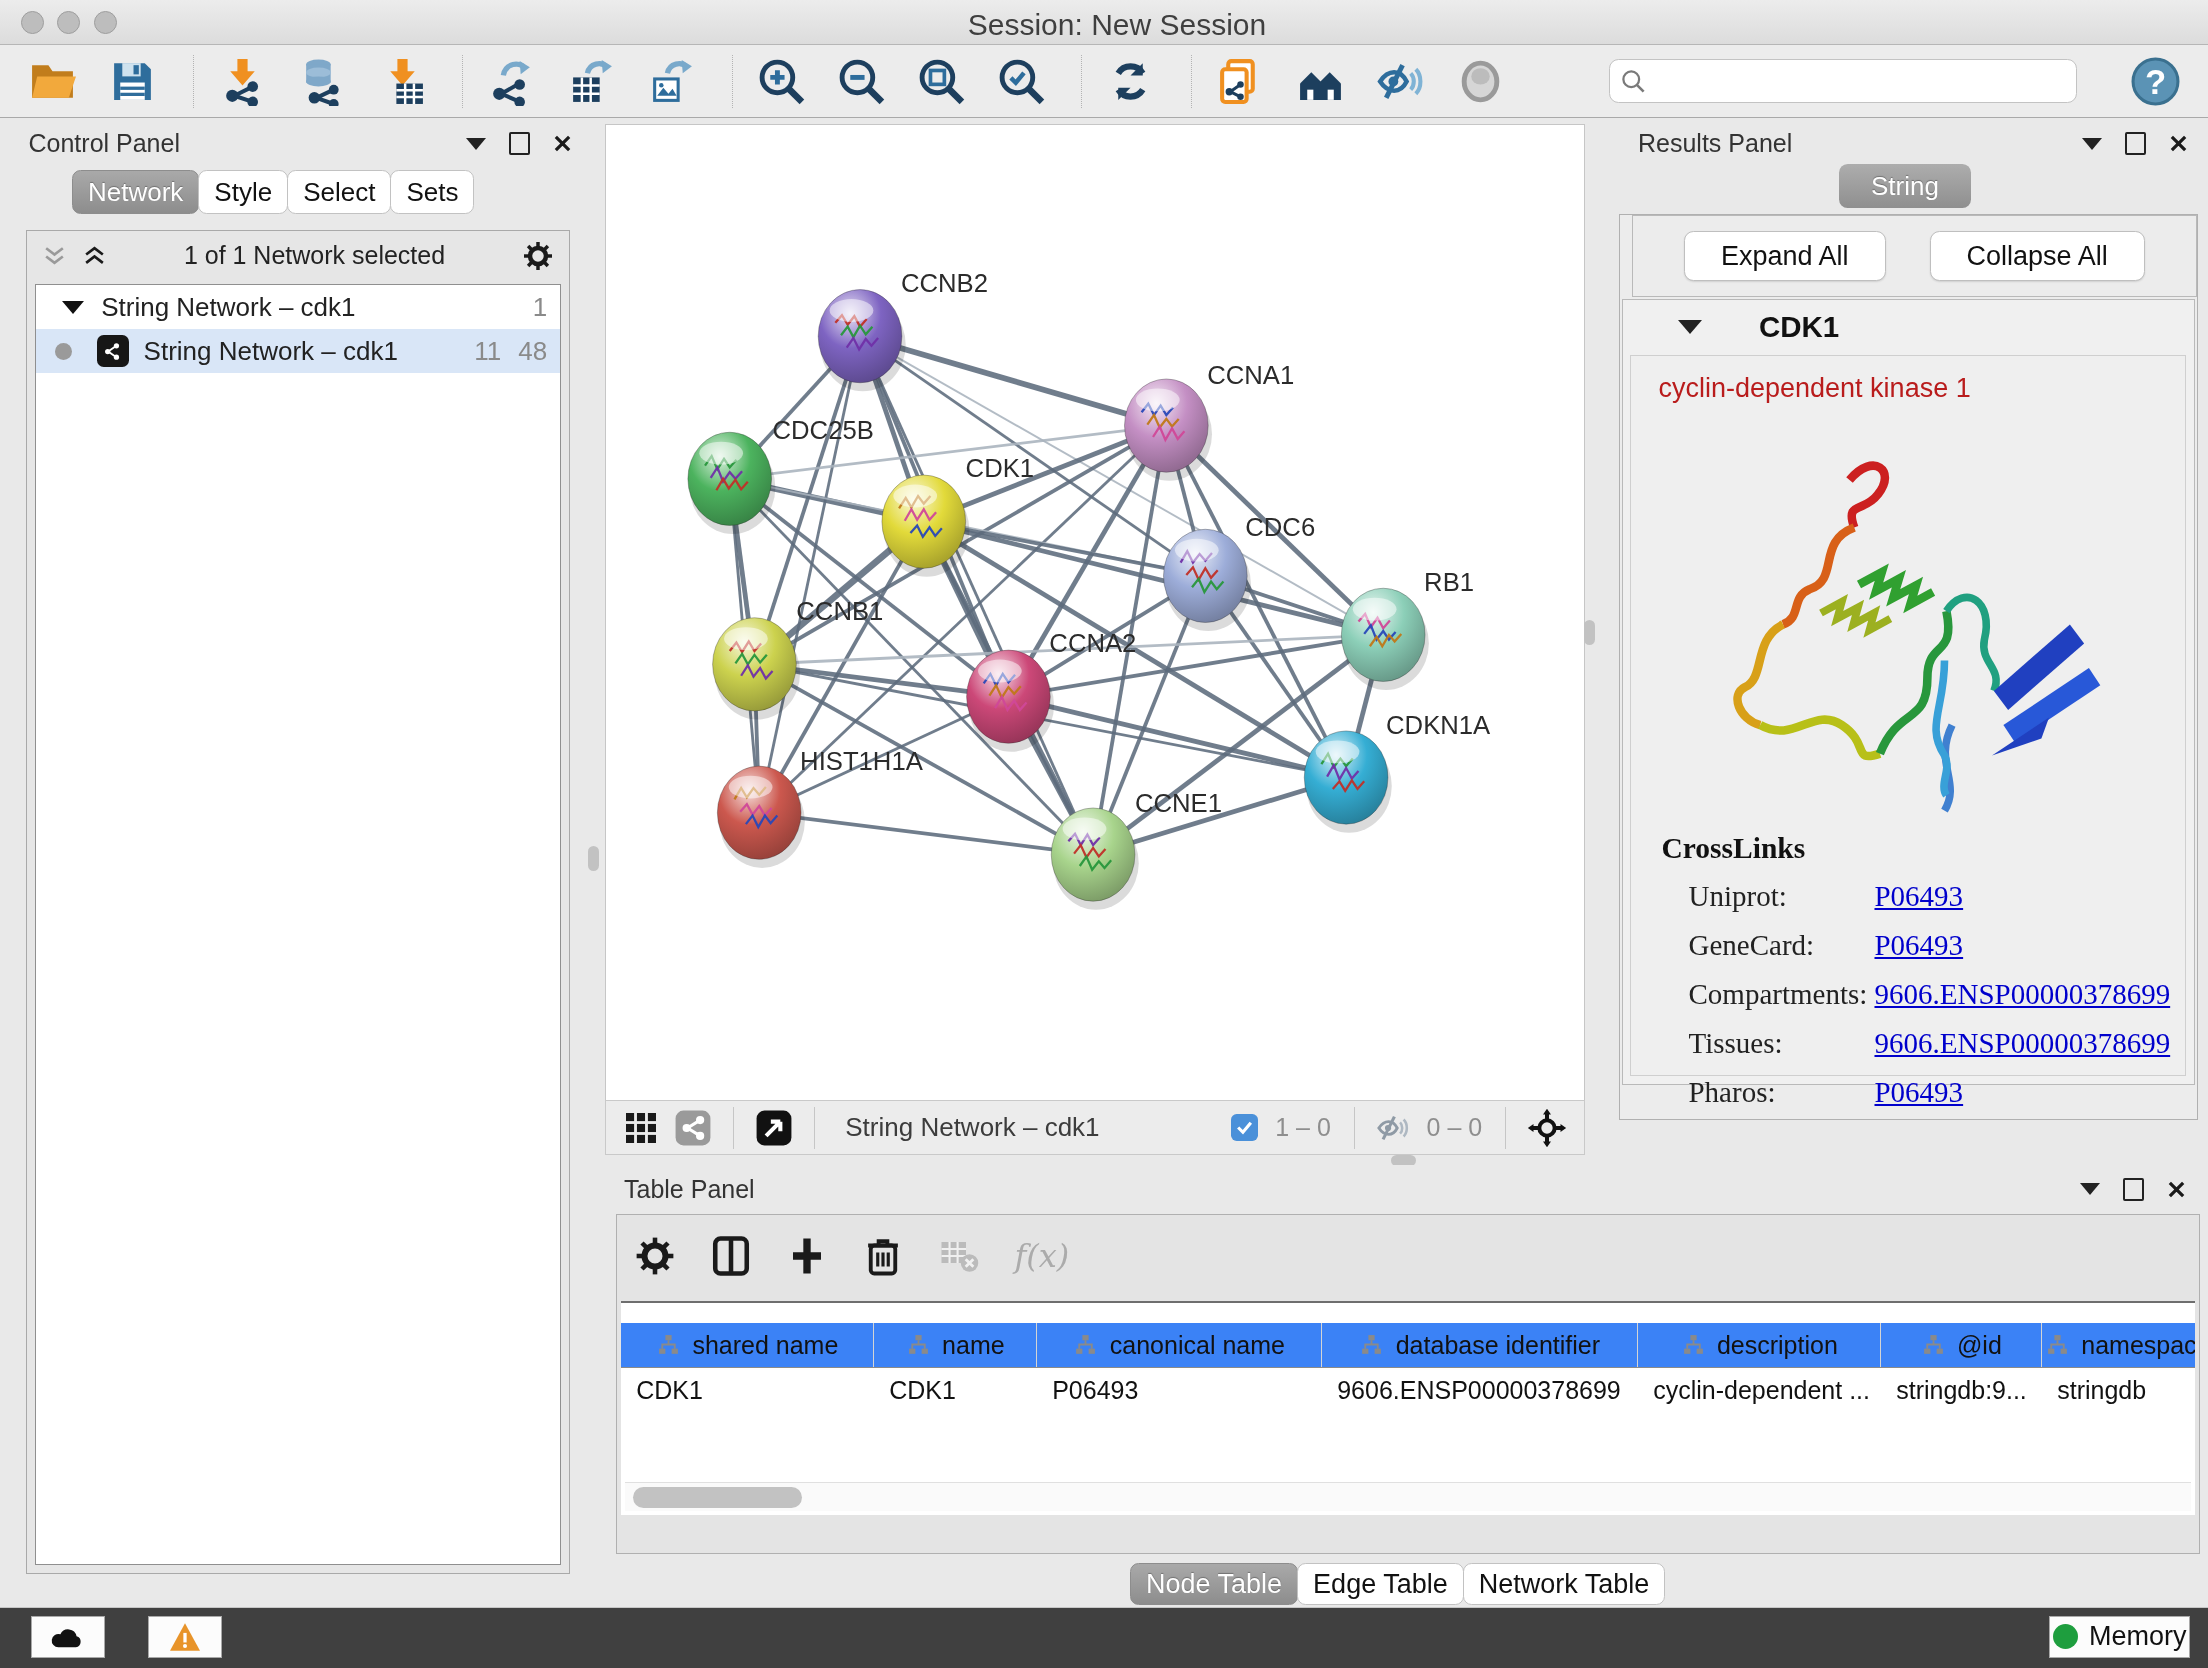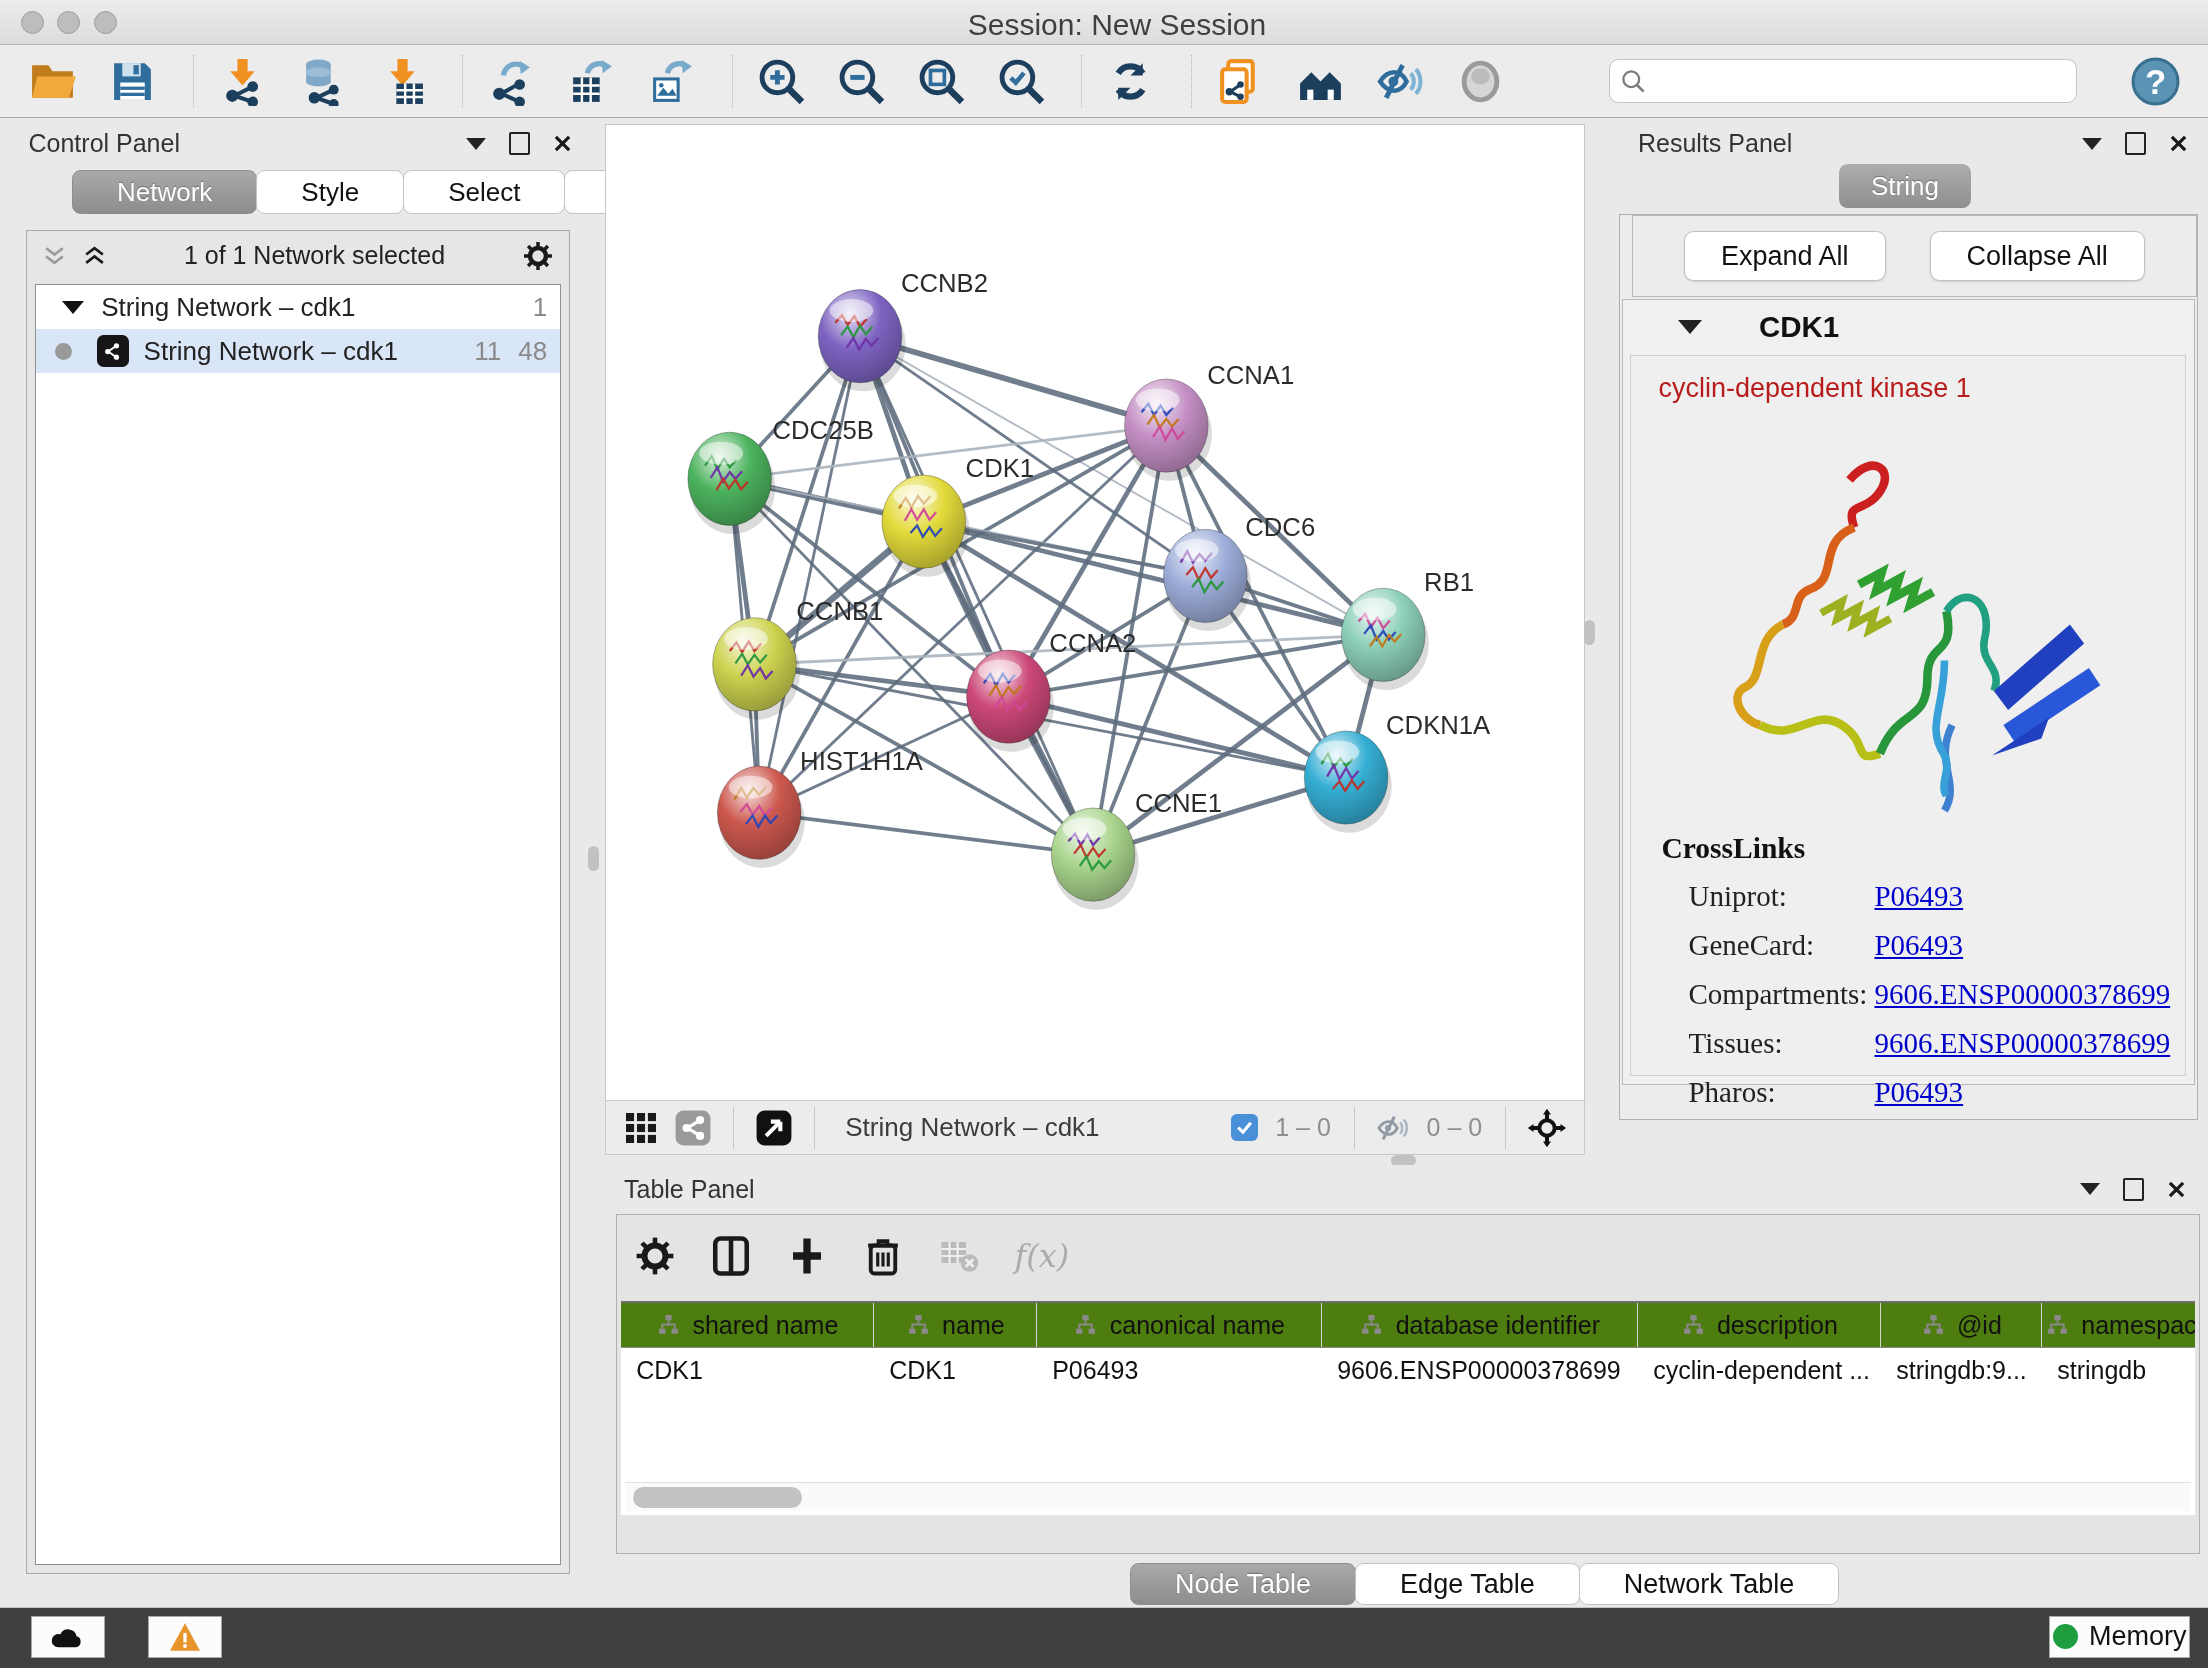--- a/index.html
+++ b/index.html
@@ -23,21 +23,21 @@
     padding:0 13.3px 0 49px;font-size:25px;background:#fff;outline:none;color:#333;}
   #search-wrap svg{position:absolute;left:11.4px;top:8.6px;width:27px;height:27px;}
   
   .panel-title{font-size:25px;color:#333;}
   .panel-header-icons{display:flex;align-items:center;gap:23px;}
   .hdr-tri{width:0;height:0;border-left:10.5px solid transparent;border-right:10.5px solid transparent;
     border-top:12.4px solid #222;}
   .hdr-float{width:17px;height:19px;border:2.9px solid #222;border-radius:1.9px;}
   .hdr-x svg{width:19px;height:19px;}
   .tabbar{display:flex;}
-  .tab{height:42px;line-height:42px;padding:0 44px;background:#fff;border:1px solid #c2c2c2;
+  .tab{height:42px;line-height:42px;padding:0 15px;background:#fff;border:1px solid #c2c2c2;
     font-size:26px;border-radius:8.6px;margin-right:-1px;color:#111;}
   .tab.sel{background:linear-gradient(#a9a9a9,#8d8d8d);color:#fff;border-color:#8d8d8d;
     text-shadow:0 -1px 1px rgba(0,0,0,.3);}
   
   #control-panel{position:absolute;left:0;top:118px;width:597px;height:1488px;background:#e9e9e9;}
   #cp-header{display:flex;justify-content:space-between;align-items:center;padding:11.4px 25px 3.8px 28.5px;}
   #cp-tabs{margin:7.6px 0 0 72px;}
   #cp-box{position:absolute;left:26px;right:27px;top:112px;bottom:32px;
     border:1px solid #a9a9a9;background:#e6e6e6;}
   #cp-toolbar{height:49px;display:flex;align-items:center;padding:0 15px;}
@@ -89,21 +89,21 @@
   .xl-label{width:186px;color:#222;padding-left:27px;}
   .xl-link{color:#0000cc;text-decoration:underline;}
   
   #table-panel{position:absolute;left:605px;top:1165px;width:1604px;height:440px;background:#e9e9e9;}
   #tp-header{display:flex;justify-content:space-between;align-items:center;padding:9.5px 23px 0 19px;}
   #tp-box{position:absolute;left:11.4px;right:9.5px;top:49px;height:338px;border:1px solid #b0b0b0;background:#e4e4e4;}
   #tp-toolbar{height:82px;display:flex;align-items:center;padding:0 17px;gap:34px;}
   #tp-toolbar svg{width:42px;height:42px;}
   .fx{font-family:"DejaVu Serif",serif;font-style:italic;font-size:32px;color:#ababab;}
   #tp-table{position:absolute;left:3.8px;right:3.8px;top:86px;bottom:38px;background:#fff;border-top:2.9px solid #6e6e6e;overflow:hidden;}
-  #tp-headrow{display:flex;height:44px;background:#4d7c0f;border-bottom:1.9px solid #8a8a8a;}
+  #tp-headrow{display:flex;height:44px;background:#3b82f6;border-bottom:1.9px solid #8a8a8a;margin-top:20px;}
   .th{display:flex;align-items:center;justify-content:center;gap:11.4px;font-size:25px;color:#111;
     border-right:1px solid #d4d4d4;overflow:hidden;white-space:nowrap;flex:none;box-sizing:border-box;}
   .th svg{width:25px;height:25px;flex:none;}
   #tp-datarow{display:flex;height:44px;align-items:center;}
   .td{font-size:25px;color:#111;padding-left:15px;white-space:nowrap;overflow:hidden;flex:none;box-sizing:border-box;}
   .c0{width:253px;}.c1{width:163px;}.c2{width:285px;}.c3{width:316px;}.c4{width:243px;}.c5{width:161px;}.c6{width:171px;border-right:none;}
   #tp-hscroll{position:absolute;left:3.8px;right:3.8px;bottom:3.8px;height:28.5px;background:#fafafa;border-top:1px solid #e0e0e0;}
   #tp-thumb{position:absolute;left:7.6px;top:3.8px;width:169px;height:21px;border-radius:10.5px;background:#c2c2c2;}
   #tp-tabs{position:absolute;left:525px;top:398px;display:flex;}
   #tp-tabs .tab{height:40px;line-height:40px;font-size:27px;}

